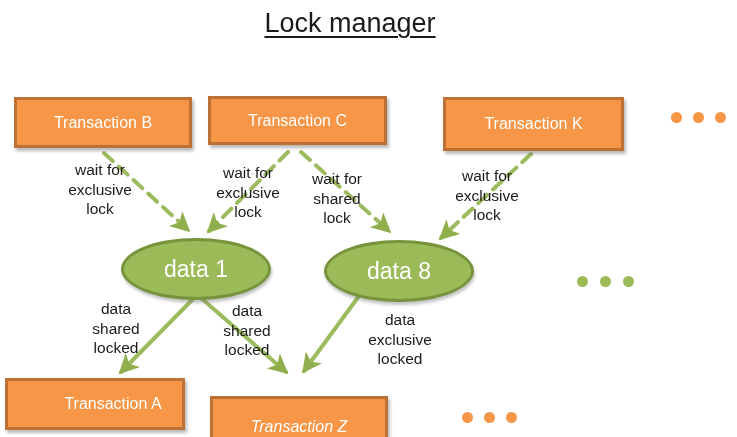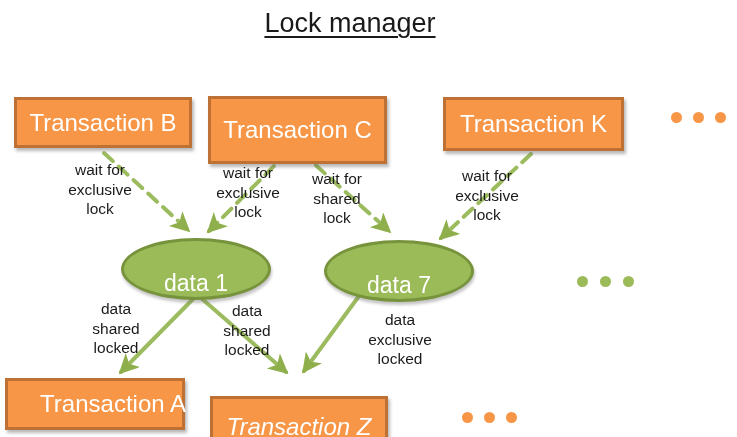--- a/index.html
+++ b/index.html
@@ -43,36 +43,36 @@
     fill: none;
     stroke-linecap: round;
   }
   svg.arrows path.wait { stroke-dasharray: 12 8; }
   .tbox {
     position: absolute;
     background: var(--box-fill);
     border: 3px solid var(--box-border);
     box-shadow: 2px 3px 3px rgba(100,100,100,0.45);
     color: var(--text-light);
-    font-size: 24px;
+    font-size: 16px;
     display: flex;
     align-items: center;
     justify-content: center;
     white-space: nowrap;
   }
   .dnode {
     position: absolute;
     background: var(--ellipse-fill);
     border: 3px solid var(--ellipse-border);
     border-radius: 50%;
     box-shadow: 1px 3px 3px rgba(110,110,110,0.4);
     color: var(--text-light);
     font-size: 23px;
     display: flex;
-    align-items: flex-end;
+    align-items: center;
     justify-content: center;
   }
   .elabel {
     position: absolute;
     transform: translateX(-50%);
     text-align: center;
     font-size: 15.5px;
     line-height: 19.5px;
     color: var(--text-dark);
     white-space: pre-line;
@@ -86,21 +86,21 @@
     display: block;
     width: 11px; height: 11px;
     border-radius: 50%;
   }
   .dots.orange i { background: var(--box-fill); }
   .dots.green i  { background: var(--ellipse-fill); }
   .dots.green { gap: 12px; }
 
   
   #node-b { left: 14px;  top: 97px;  width: 178px; height: 51px; }
-  #node-c { left: 208px; top: 96px;  width: 179px; height: 68px; }
+  #node-c { left: 208px; top: 96px;  width: 179px; height: 49px; }
   #node-k { left: 443px; top: 97px;  width: 181px; height: 54px; justify-content: center; }
   #node-a { left: 5px;   top: 378px; width: 180px; height: 52px; padding-left: 36px; }
   #node-z { left: 210px; top: 396px; width: 178px; height: 61px; font-style: italic; }
   #node-data1 { left: 121px; top: 238px; width: 150px; height: 62px; }
   #node-data5 { left: 324px; top: 240px; width: 150px; height: 62px; }
   #lbl-b-data1  { left: 100px; top: 160px; }
   #lbl-c-data1  { left: 248px; top: 163px; }
   #lbl-c-data5  { left: 337px; top: 169px; }
   #lbl-k-data5  { left: 487px; top: 166px; }
   #lbl-data1-a  { left: 116px; top: 299px; }
@@ -139,21 +139,21 @@
     <span>Transaction C</span>
   </div>
   <div id="node-k" class="tbox">
     <span>Transaction K</span>
   </div>
 
   <div id="node-data1" class="dnode">
     <span>data 1</span>
   </div>
   <div id="node-data5" class="dnode">
-    <span>data 7</span>
+    <span>data 8</span>
   </div>
 
   <div id="node-a" class="tbox">
     <span>Transaction A</span>
   </div>
   <div id="node-z" class="tbox">
     <span>Transaction Z</span>
   </div>
 
   <div id="lbl-b-data1" class="elabel">wait for

